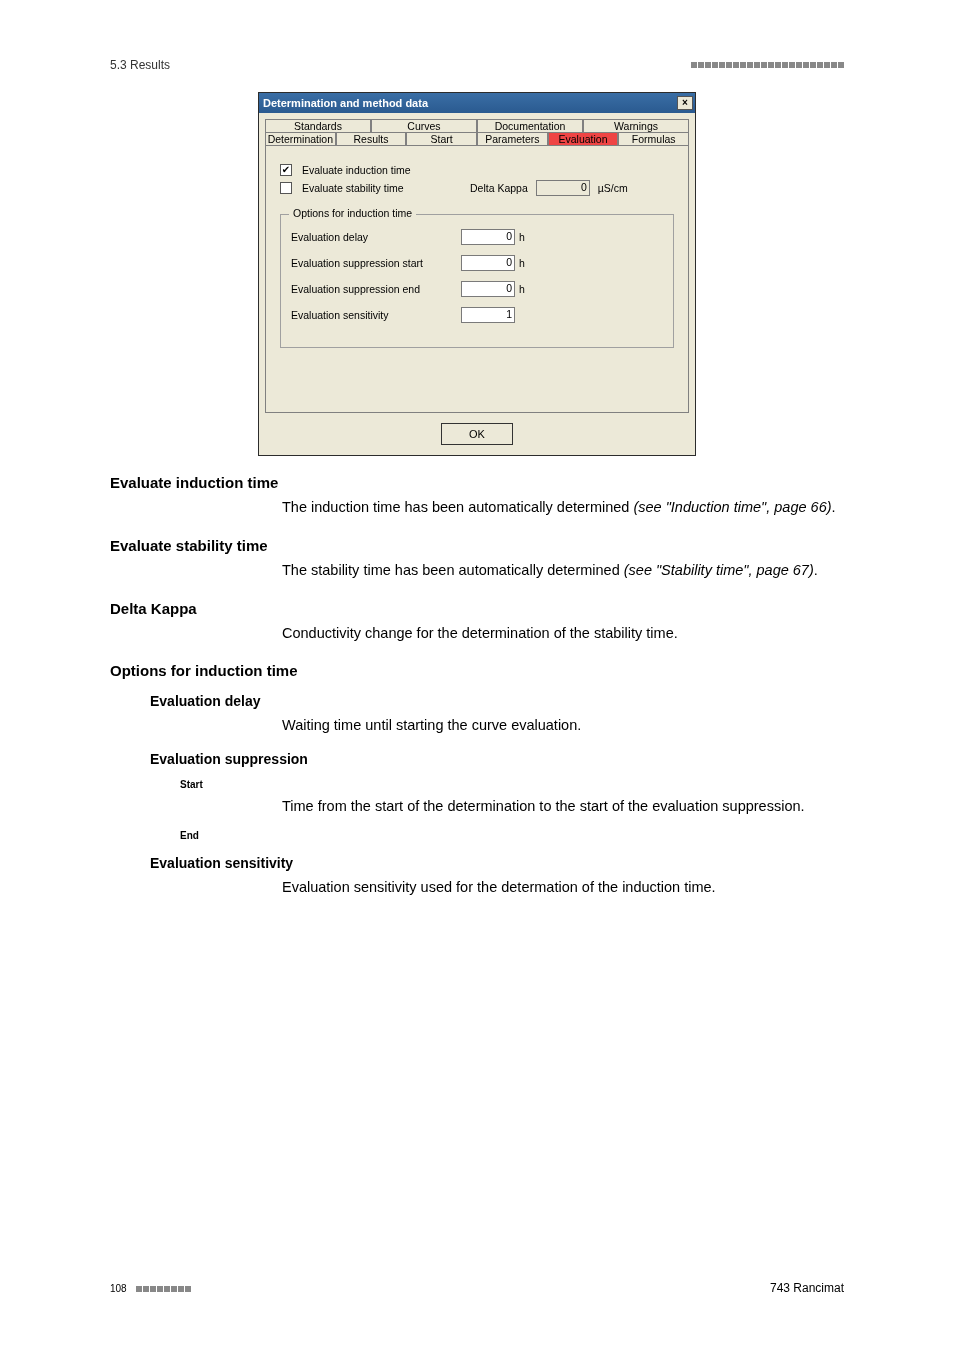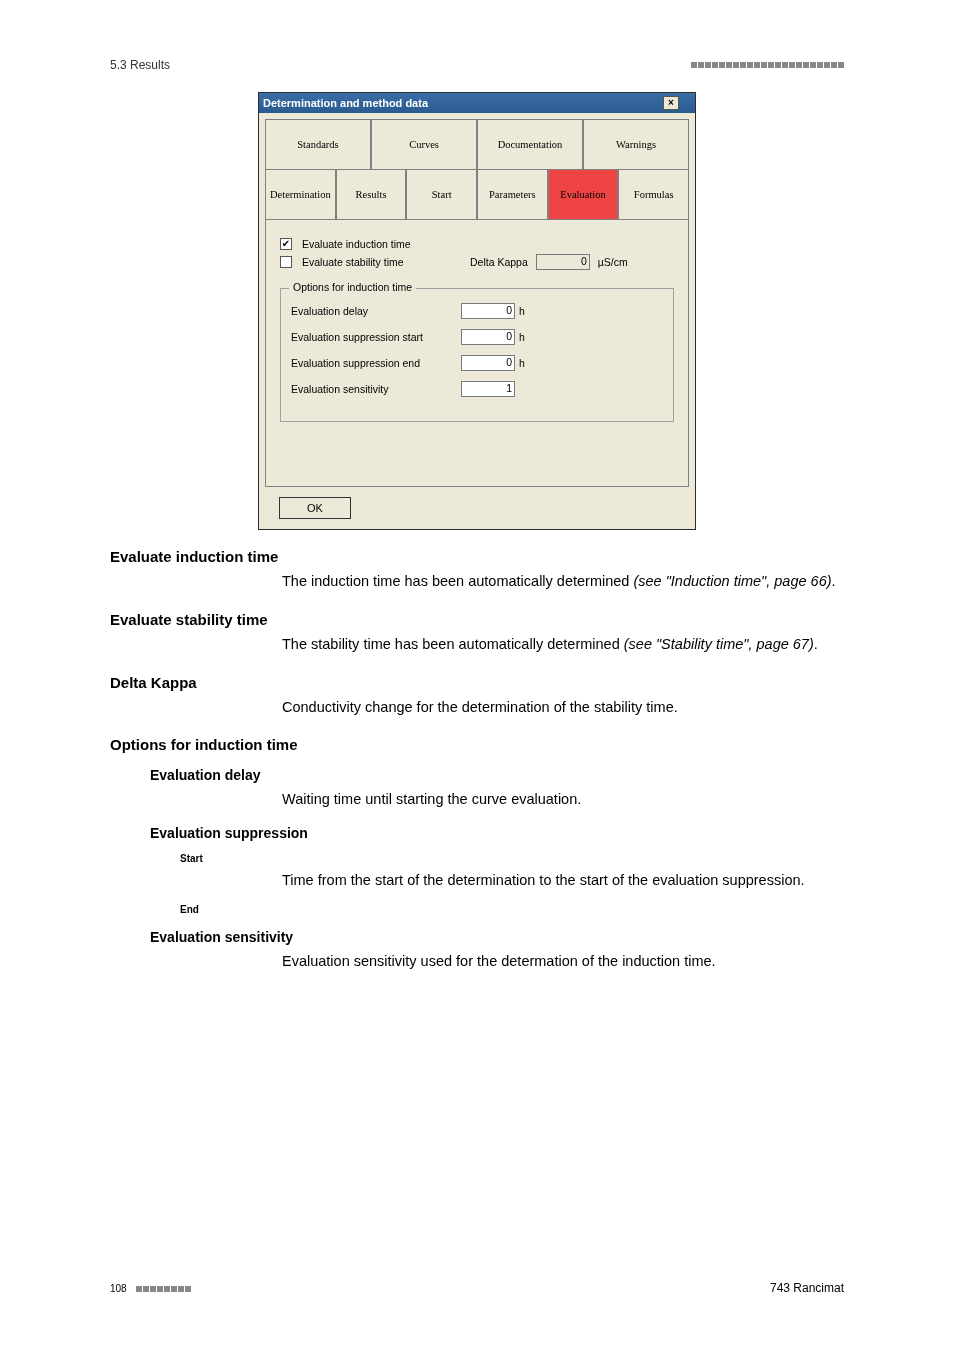--- a/index.html
+++ b/index.html
@@ -34,21 +34,21 @@
       border: 1px solid #2c2c2c;
       background: #ece9d8;
     }
     .titlebar {
       background: linear-gradient(#3a6ea5, #2a5a90);
       color: #fff;
       display: flex;
       justify-content: space-between;
       align-items: center;
       height: 20px;
-      padding: 0 16px 0 4px;
+      padding: 0 2px 0 4px;
       font-size: 11px;
       font-weight: bold;
     }
     .titlebar .close-btn {
       width: 16px; height: 14px;
       background: #ece9d8;
       border: 1px solid #555;
       color: #000;
       font-size: 10px;
       text-align: center;
@@ -58,25 +58,24 @@
       padding: 6px 6px 0 6px;
     }
     .tab-row {
       display: flex;
       font-size: 10.5px;
     }
     .tab {
       border: 1px solid #808080;
       border-bottom: none;
       background: #ece9d8;
-      padding: 19px 0;
+      padding: 0 0;
       text-align: center;
       position: relative;
       color: #000;
-      font-family: Liberation Serif, serif;
     }
     .tab.inactive { background: #ece9d8; }
     .tab.active { background: #ef4444; font-weight: normal; }
     .tab-row.row1 .tab { flex: 1; }
     .tab-row.row2 .tab { flex: 1; }
     .tab-panel {
       border: 1px solid #808080;
       background: #ece9d8;
       padding: 18px 14px 14px 14px;
       height: 268px;
@@ -127,22 +126,22 @@
     }
     .gb-row {
       display: flex;
       align-items: center;
       margin-bottom: 10px;
     }
     .gb-row .lbl { width: 170px; }
     .gb-row .unit { margin-left: 4px; }
     .dialog-footer {
       display: flex;
-      justify-content: flex-start;
-      padding: 10px 20px;
+      justify-content: center;
+      padding: 10px 26px;
     }
     .ok-btn {
       width: 72px;
       height: 22px;
       border: 1px solid #333;
       background: #ece9d8;
       font-size: 11px;
     }
     .doc-body {
       padding: 0 110px;

